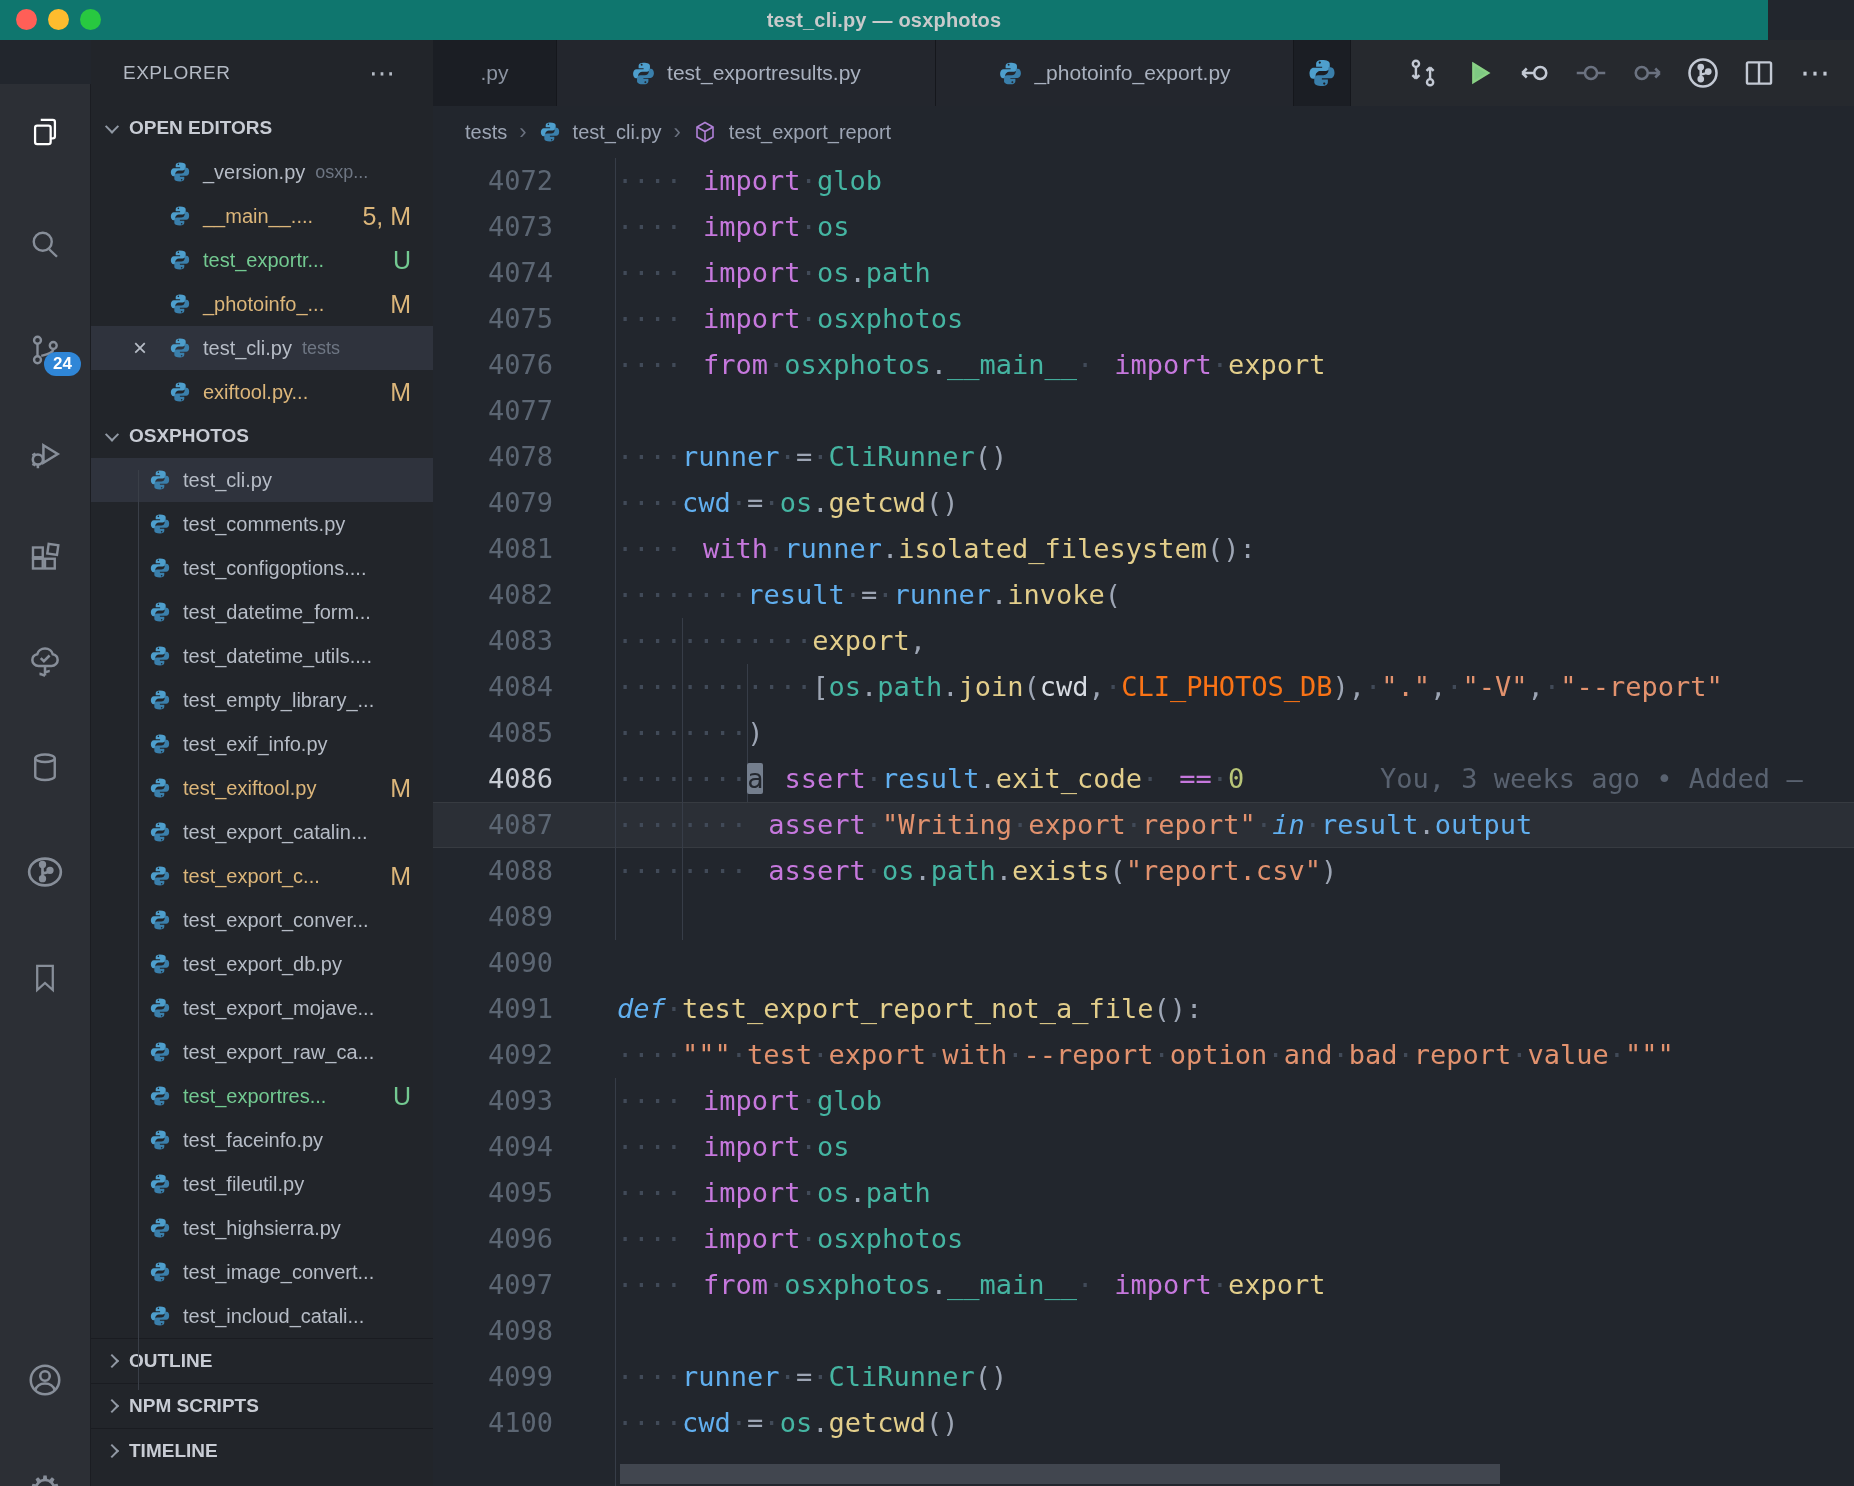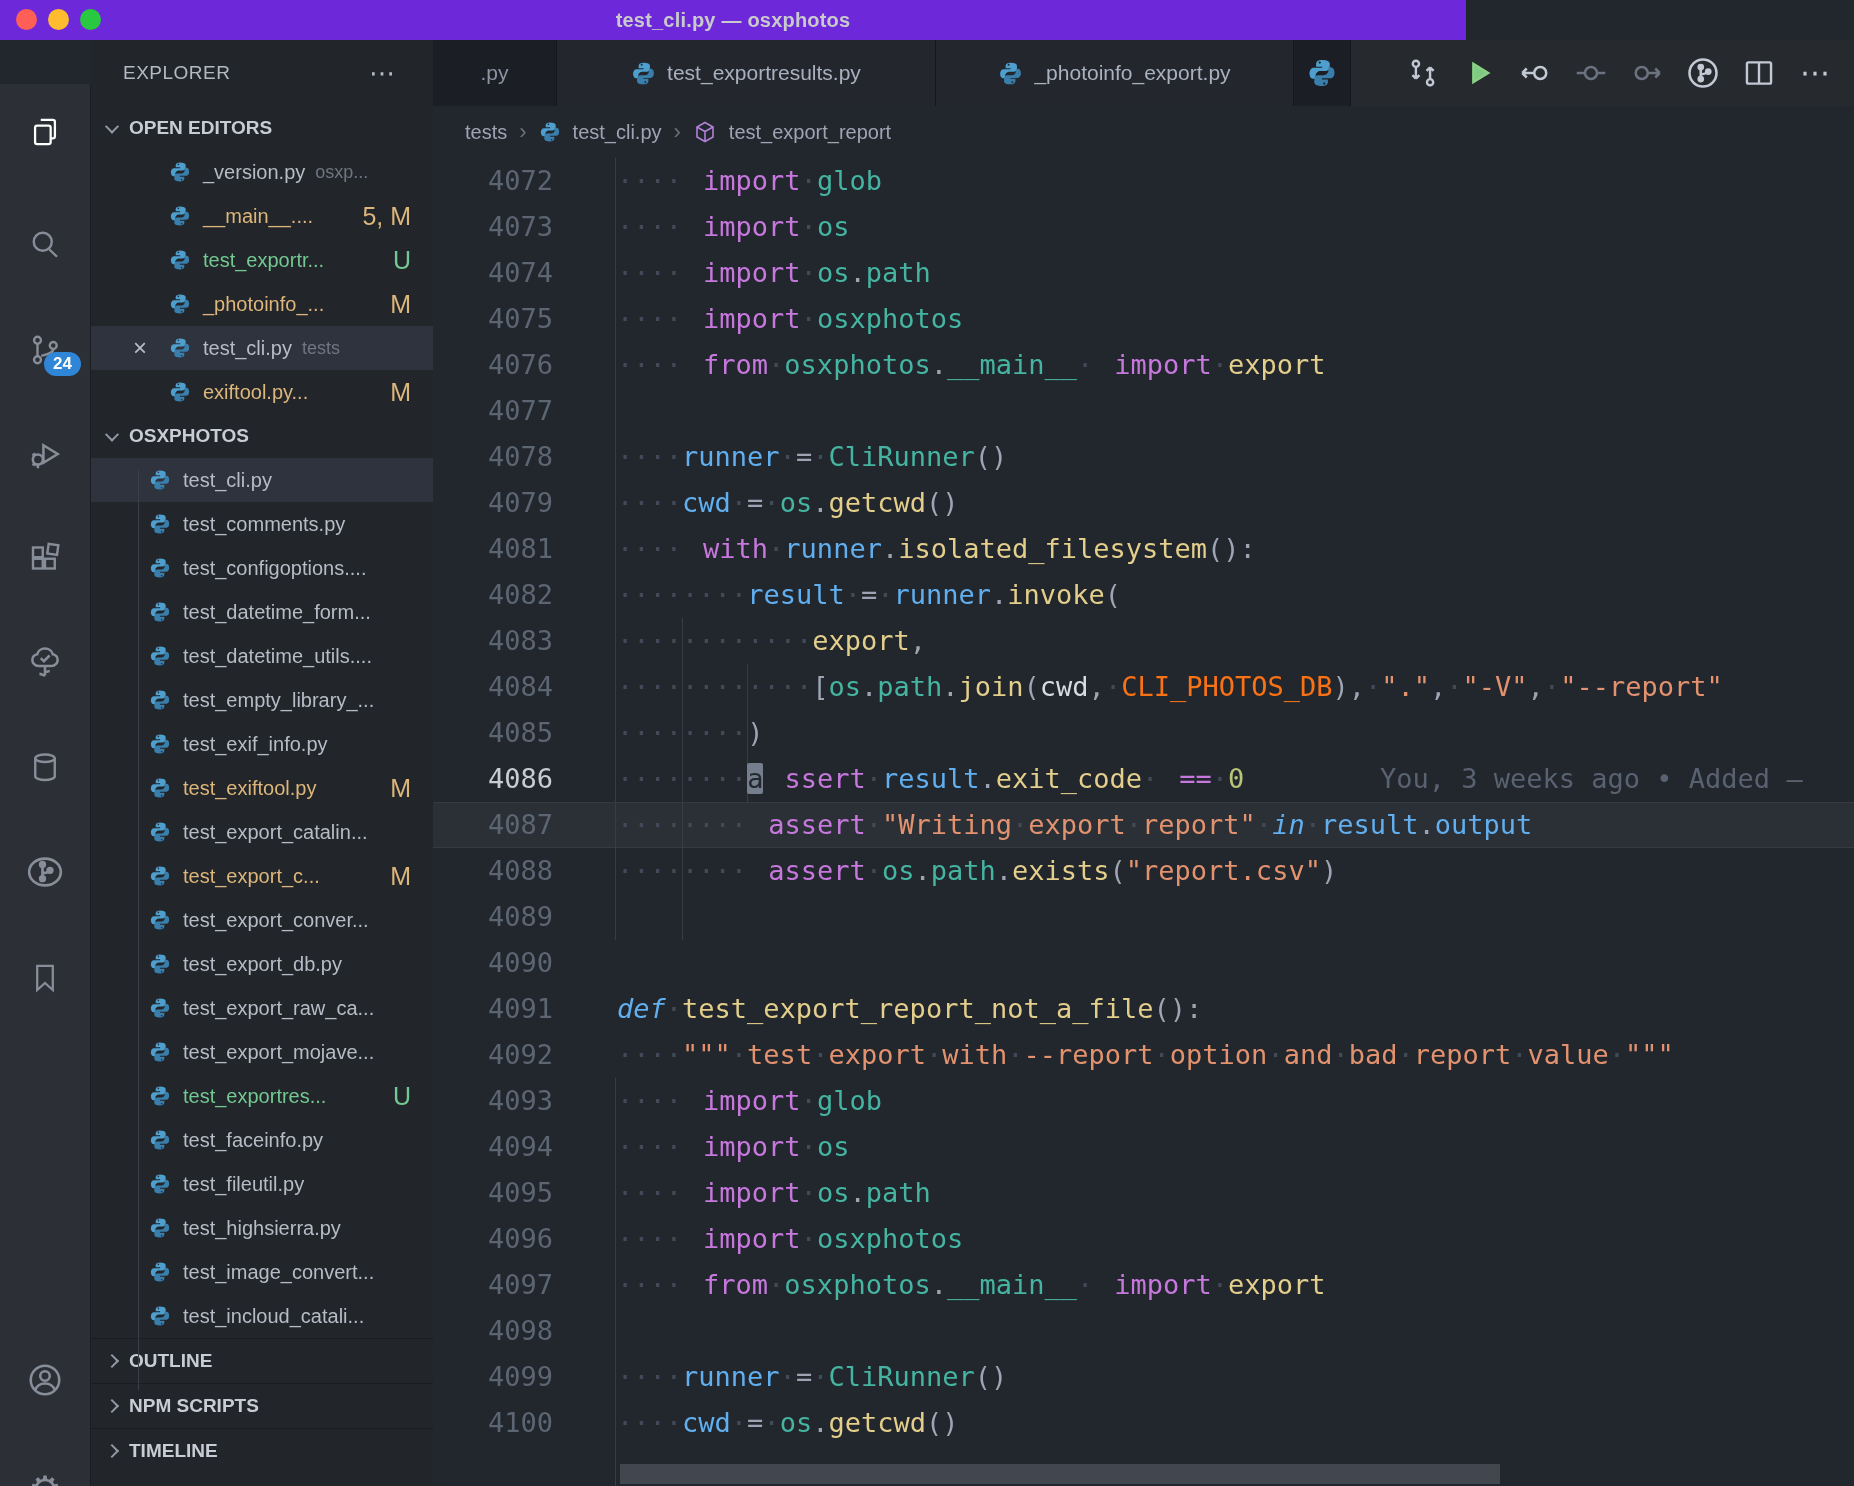--- a/index.html
+++ b/index.html
@@ -1,20 +1,20 @@
 <!DOCTYPE html>
 <html><head>
 <meta charset="utf-8">
 <style>
   html,body{margin:0;padding:0;background:#17191d;}
   #app{position:relative;width:1854px;height:1486px;overflow:hidden;
        font-family:"Liberation Sans",sans-serif;background:#22262d;
        -webkit-font-smoothing:antialiased;}
   
-  #titlebar{position:absolute;left:0;top:0;width:1466px;height:40px;background:#6d28d9;
+  #titlebar{position:absolute;left:0;top:0;width:1768px;height:40px;background:#0f766e;
             display:flex;align-items:center;justify-content:center;}
   .tl{position:absolute;top:9px;width:21px;height:21px;border-radius:50%;}
   #tl-close{left:16px;background:#ff5f57;}
   #tl-min{left:48px;background:#febc2e;}
   #tl-max{left:80px;background:#28c840;}
   #title-text{color:#c9cacb;font-size:20px;font-weight:bold;letter-spacing:.2px;}
   
   #activitybar{position:absolute;left:0;top:40px;width:90px;height:1446px;background:#2c2f35;
                border-right:1px solid #1b1d22;margin-top:44px;}
   .act{position:absolute;left:0;width:90px;height:76px;display:flex;align-items:center;justify-content:center;}
@@ -312,27 +312,27 @@
         <div class="row">
           <svg class="pyi" viewBox="0 0 24 24" style="width:22px;height:22px">
             <use href="#py"></use>
           </svg>
           <span class="name c-plain">test_export_db.py</span>
         </div>
         <div class="row">
           <svg class="pyi" viewBox="0 0 24 24" style="width:22px;height:22px">
             <use href="#py"></use>
           </svg>
+          <span class="name c-plain">test_export_mojave...</span>
+        </div>
+        <div class="row">
+          <svg class="pyi" viewBox="0 0 24 24" style="width:22px;height:22px">
+            <use href="#py"></use>
+          </svg>
           <span class="name c-plain">test_export_raw_ca...</span>
-        </div>
-        <div class="row">
-          <svg class="pyi" viewBox="0 0 24 24" style="width:22px;height:22px">
-            <use href="#py"></use>
-          </svg>
-          <span class="name c-plain">test_export_mojave...</span>
         </div>
         <div class="row">
           <svg class="pyi" viewBox="0 0 24 24" style="width:22px;height:22px">
             <use href="#py"></use>
           </svg>
           <span class="name c-unt">test_exportres...</span>
           <span class="badge b-unt">U</span>
         </div>
         <div class="row">
           <svg class="pyi" viewBox="0 0 24 24" style="width:22px;height:22px">

